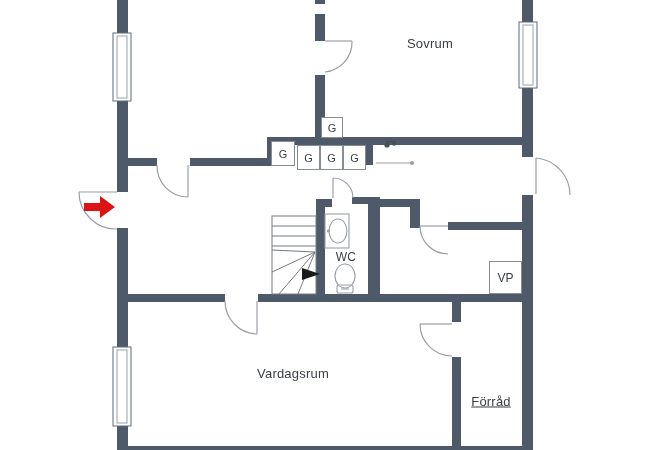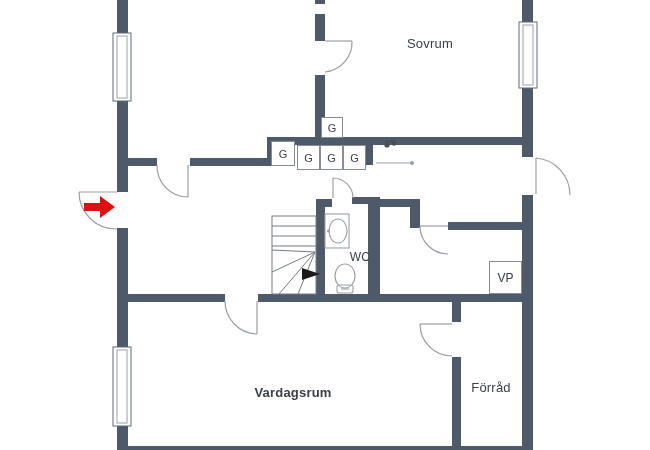--- a/index.html
+++ b/index.html
@@ -183,17 +183,17 @@
   </div>
   <div class="box" style="left:343px;top:145px;width:23px;height:25px;">
     <span>G</span>
   </div>
 
   <div class="box vpbox" style="left:489px;top:261px;width:33px;height:33px;">
     <span>VP</span>
   </div>
 
   <div class="room-label" style="left:430px;top:43px;">Sovrum</div>
-  <div class="room-label small-label" style="left:360px;top:257px;">WC</div>
-  <div class="room-label" style="left:293px;top:392px;font-weight:bold;">Vardagsrum</div>
-  <div class="room-label" style="left:491px;top:387px;">Förråd</div>
+  <div class="room-label small-label" style="left:346px;top:257px;">WC</div>
+  <div class="room-label" style="left:293px;top:373px;">Vardagsrum</div>
+  <div class="room-label" style="left:491px;top:401px;text-decoration:underline;">Förråd</div>
 
 </div>
 
 </body></html>

